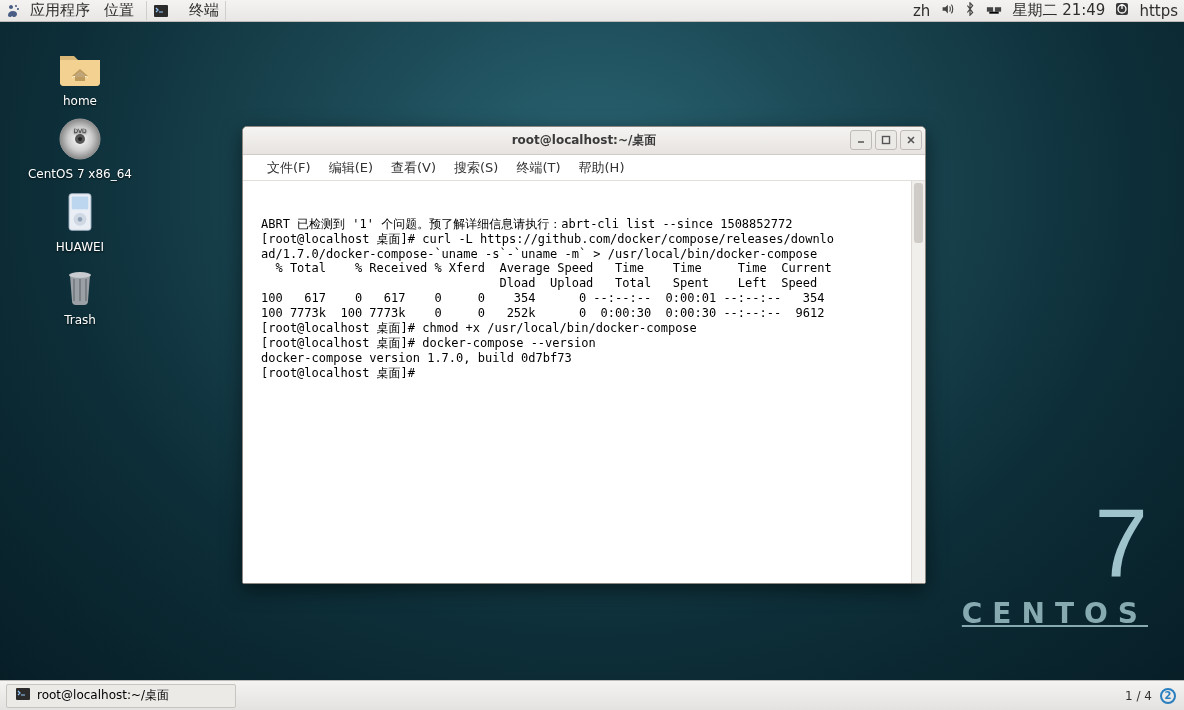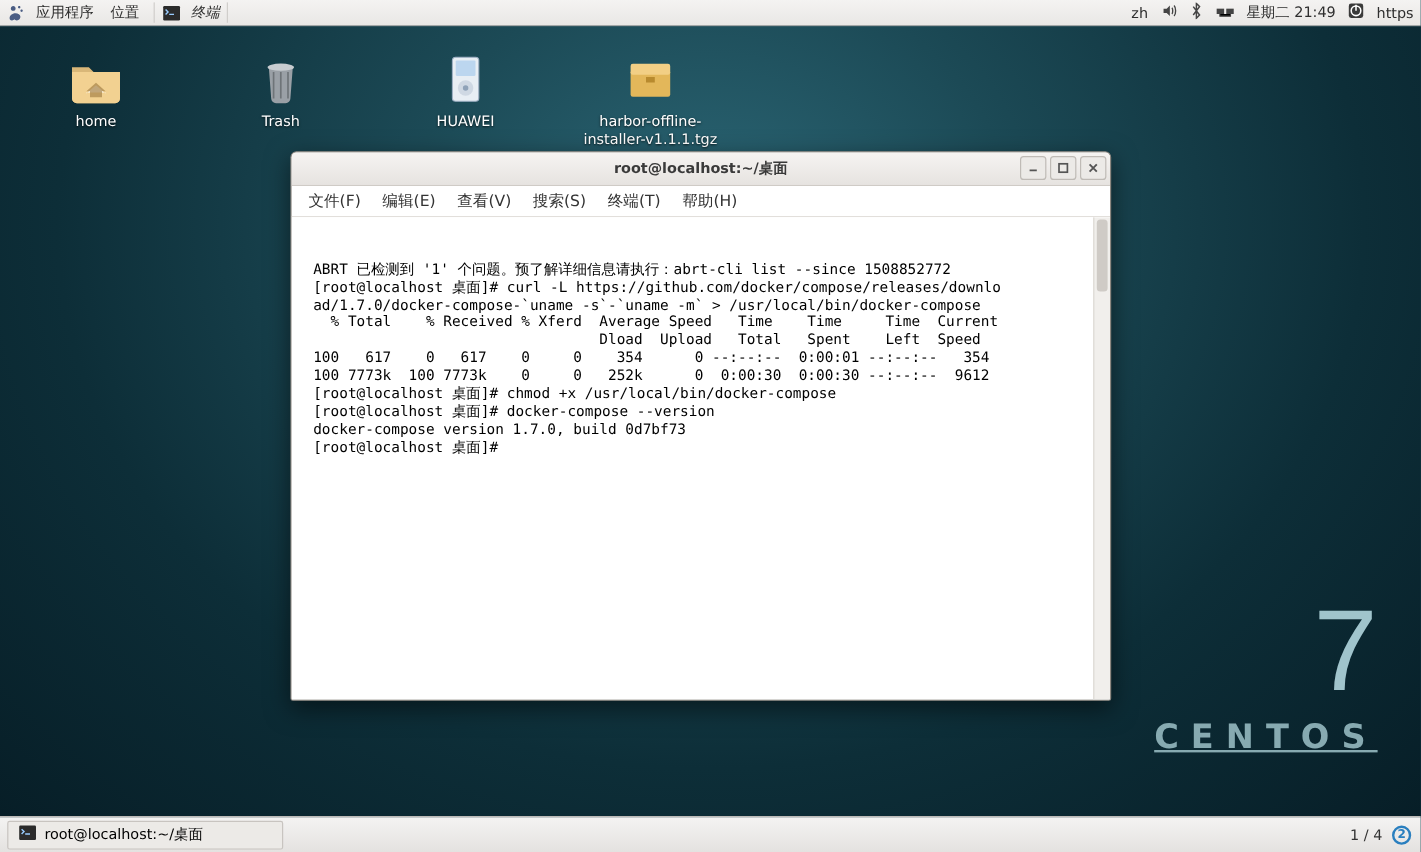--- a/index.html
+++ b/index.html
@@ -11,21 +11,21 @@
     background: radial-gradient(ellipse at 50% 25%, #2b6675 0%, #1c4a56 30%, #0d2e38 65%, #071e27 100%);
     overflow: hidden;
   }
   
   
   .top-panel {
     position: absolute; top:0; left:0; right:0; height:22px;
     background: linear-gradient(#f4f3f2,#e9e7e5);
     border-bottom: 1px solid #bdbab7;
     display: flex; align-items: center;
-    font-size: 12px; color: #2e2e2e;
+    font-size: 15px; color: #2e2e2e;
     padding: 0 6px;
   }
   .top-panel .left { display:flex; align-items:center; gap:2px; }
   .top-panel .left .menu-item { padding: 0 6px; cursor:pointer; }
   .panel-icon { width:16px; height:16px; display:inline-block; vertical-align:middle; }
   .top-panel .task { display:flex; align-items:center; margin-left:4px; padding:0 6px; height:100%; border-left:1px solid #d0cecb; border-right:1px solid #d0cecb; }
   .top-panel .right { margin-left:auto; display:flex; align-items:center; gap:10px;justify-content:center; }
   .top-panel .right span { cursor:pointer; }
   
   
@@ -40,21 +40,21 @@
     display:flex; align-items:center; gap:6px;
     height:24px; margin:3px 0 3px 6px; padding:0 8px;
     background:#eceae7; border:1px solid #c8c4c0; border-radius:2px;
     min-width: 230px; cursor:pointer;
   }
   .bottom-panel .ws { margin-left:auto; display:flex; align-items:center; gap:8px; padding-right:8px; }
   .ws-indicator { font-size:12px; color:#333; }
   .ws-circle { width:16px; height:16px; border:2px solid #2a7fbf; border-radius:50%; display:flex; align-items:center; justify-content:center; font-size:10px; color:#2a7fbf; font-weight:bold; }
   
   
-  .desktop-icons { position:absolute; top:20px; left:20px; display:flex; flex-direction:row; gap:34px; }
+  .desktop-icons { position:absolute; top:20px; left:20px; display:flex; flex-direction:column; gap:6px; }
   .dicon { width:120px; display:flex; flex-direction:column; align-items:center; gap:4px; color:#fff; font-size:12px; text-shadow:0 1px 2px rgba(0,0,0,.8); cursor:pointer; text-align:center; }
   .dicon .glyph { width:48px; height:48px; display:flex; align-items:center; justify-content:center; }
   .dicon .label { max-width:130px; line-height:1.25; }
   
   
   .brand { position:absolute; right:36px; bottom:50px; text-align:right; color:#a0c4cc; }
   .brand .seven { font-size:96px; font-weight:100; font-family: "Segoe UI Light", Arial; line-height:0.8; }
   .brand .centos { font-size:28px; letter-spacing:10px; font-weight:600; color:#87aab1; margin-top:15px;text-decoration:underline; }
   
   
@@ -73,21 +73,21 @@
   }
   .titlebar .controls { position:absolute; right:3px; top:3px; display:flex; gap:3px; }
   .titlebar .ctrl {
     width:22px; height:20px; background:#eceae7; border:1px solid #bfbbb6;
     border-radius:3px; display:flex; align-items:center; justify-content:center;
     font-size:11px; cursor:pointer; color:#555;
   }
   .menubar {
     height:26px; display:flex; align-items:center; gap:2px;
     border-bottom:1px solid #e2dfdb;
-    padding:0 6px; font-size:13px; color:#333;
+    padding:0 16px; font-size:13px; color:#333;
   }
   .menubar .mitem { padding:2px 8px; cursor:pointer; }
   .term-body {
     flex:1; padding:6px 8px 6px 16px; background:#fff;
     font-family: "DejaVu Sans Mono", "Consolas", monospace;
     font-size:12px; line-height:1.24; white-space:pre; color:#000;
     overflow-y:auto; position:relative;
   }
   .term-body .sb { position:absolute; right:0; top:0; bottom:0; width:14px; background:#f1efec; border-left:1px solid #ddd9d4; }
   .term-body .sb-thumb { position:absolute; left:2px; right:2px; top:2px; height:60px; background:#cfcbc6; border-radius:3px; }
@@ -105,21 +105,21 @@
     </span>
     <span class="menu-item">应用程序</span>
     <span class="menu-item">位置</span>
     <span class="task">
       <span class="panel-icon">
         <svg viewBox="0 0 16 16">
             <rect x="1" y="2" width="14" height="12" rx="1" fill="#2b2b2b"></rect>
             <path stroke="#9cf" stroke-width="1.2" fill="none" d="M3 5l2 2-2 2M6 9h4"></path>
           </svg>
       </span>
-      <span style="margin-left:8px;font-style:italic;">终端</span>
+      <span style="margin-left:20px;">终端</span>
     </span>
   </div>
   <div class="right">
     <span>zh</span>
     <span>
       <svg width="14" height="14" viewBox="0 0 16 16">
           <path fill="#444" d="M3 6h3l3-3v10l-3-3H3z"></path>
           <path fill="none" stroke="#444" stroke-width="1.3" d="M11 5c1 1 1 5 0 6M13 3c2 2 2 8 0 10"></path>
         </svg>
     </span>
@@ -162,47 +162,56 @@
             <path fill="#f2d191" d="M4 18h40v22a4 4 0 0 1-4 4H8a4 4 0 0 1-4-4z"></path>
             <path fill="#fff" opacity=".85" d="M16 36l8-7 8 7v-1H16z"></path>
             <path fill="#a78348" d="M24 27l-8 7h3v5h10v-5h3z" opacity=".7"></path>
           </svg>
       </div>
       <div class="label">home</div>
     </div>
     <div class="dicon">
       <div class="glyph">
         <svg viewBox="0 0 48 48" width="48" height="48">
-            <path fill="#9aa0a6" d="M14 14h20l-2 26a4 4 0 0 1-4 4H20a4 4 0 0 1-4-4z"></path>
-            <ellipse cx="24" cy="14" rx="11" ry="3" fill="#c8ccd0"></ellipse>
-            <path stroke="#6e7478" stroke-width="1.4" d="M18 18v22M24 18v22M30 18v22"></path>
-          </svg>
-      </div>
-      <div class="label">Trash</div>
+            <circle cx="24" cy="24" r="20" fill="#e7e7e7" stroke="#999"></circle>
+            <circle cx="24" cy="24" r="20" fill="url(#g1)"></circle>
+            <defs>
+              <radialGradient id="g1">
+                <stop offset="0" stop-color="#fff"></stop>
+                <stop offset=".6" stop-color="#ccc"></stop>
+                <stop offset="1" stop-color="#888"></stop>
+              </radialGradient>
+            </defs>
+            <circle cx="24" cy="24" r="5" fill="#555"></circle>
+            <circle cx="24" cy="24" r="2" fill="#222"></circle>
+            <text x="24" y="18" font-size="6" fill="#333" text-anchor="middle">DVD</text>
+          </svg>
+      </div>
+      <div class="label">CentOS 7 x86_64</div>
     </div>
     <div class="dicon">
       <div class="glyph">
         <svg viewBox="0 0 48 48" width="44" height="44">
             <rect x="12" y="4" width="24" height="40" rx="3" fill="#e8eef4" stroke="#9fb0c4"></rect>
             <rect x="15" y="7" width="18" height="14" rx="1" fill="#bcd6ef"></rect>
             <circle cx="24" cy="32" r="7" fill="#cfd8e3"></circle>
             <circle cx="24" cy="32" r="2.5" fill="#8fa2b8"></circle>
           </svg>
       </div>
       <div class="label">HUAWEI</div>
     </div>
     <div class="dicon">
       <div class="glyph">
-        <svg viewBox="0 0 48 48" width="44" height="44">
-            <rect x="6" y="16" width="36" height="24" rx="2" fill="#e3b75a"></rect>
-            <rect x="6" y="10" width="36" height="10" rx="2" fill="#f2cf85"></rect>
-            <rect x="20" y="22" width="8" height="5" fill="#b88a2e"></rect>
-          </svg>
-      </div>
-      <div class="label">harbor-offline-installer-v1.1.1.tgz</div>
+        <svg viewBox="0 0 48 48" width="48" height="48">
+            <path fill="#9aa0a6" d="M14 14h20l-2 26a4 4 0 0 1-4 4H20a4 4 0 0 1-4-4z"></path>
+            <ellipse cx="24" cy="14" rx="11" ry="3" fill="#c8ccd0"></ellipse>
+            <path stroke="#6e7478" stroke-width="1.4" d="M18 18v22M24 18v22M30 18v22"></path>
+          </svg>
+      </div>
+      <div class="label">Trash</div>
     </div>
   </div>
 
   <div class="term-window">
     <div class="titlebar">
       <span>root@localhost:~/桌面</span>
       <div class="controls">
         <div class="ctrl">
           <svg width="10" height="10" viewBox="0 0 10 10">
               <line x1="2" y1="7" x2="8" y2="7" stroke="#555" stroke-width="1.6"></line>

